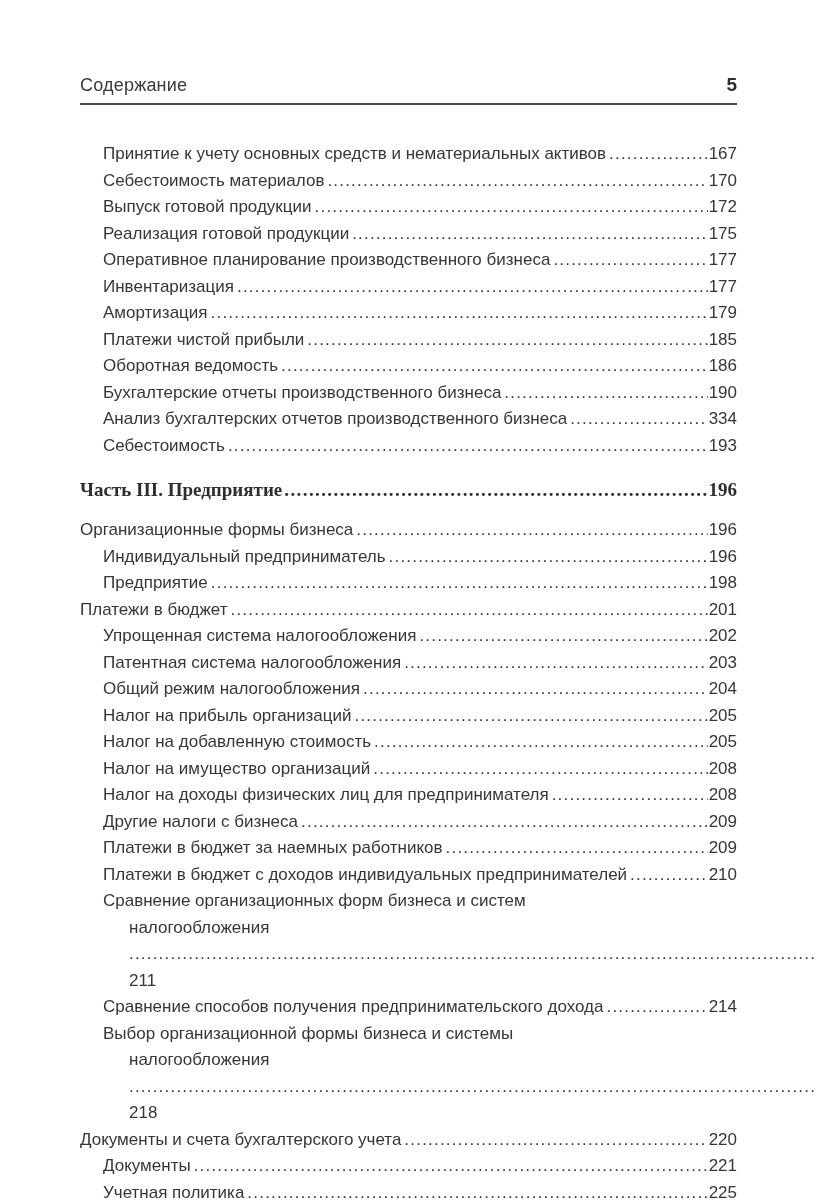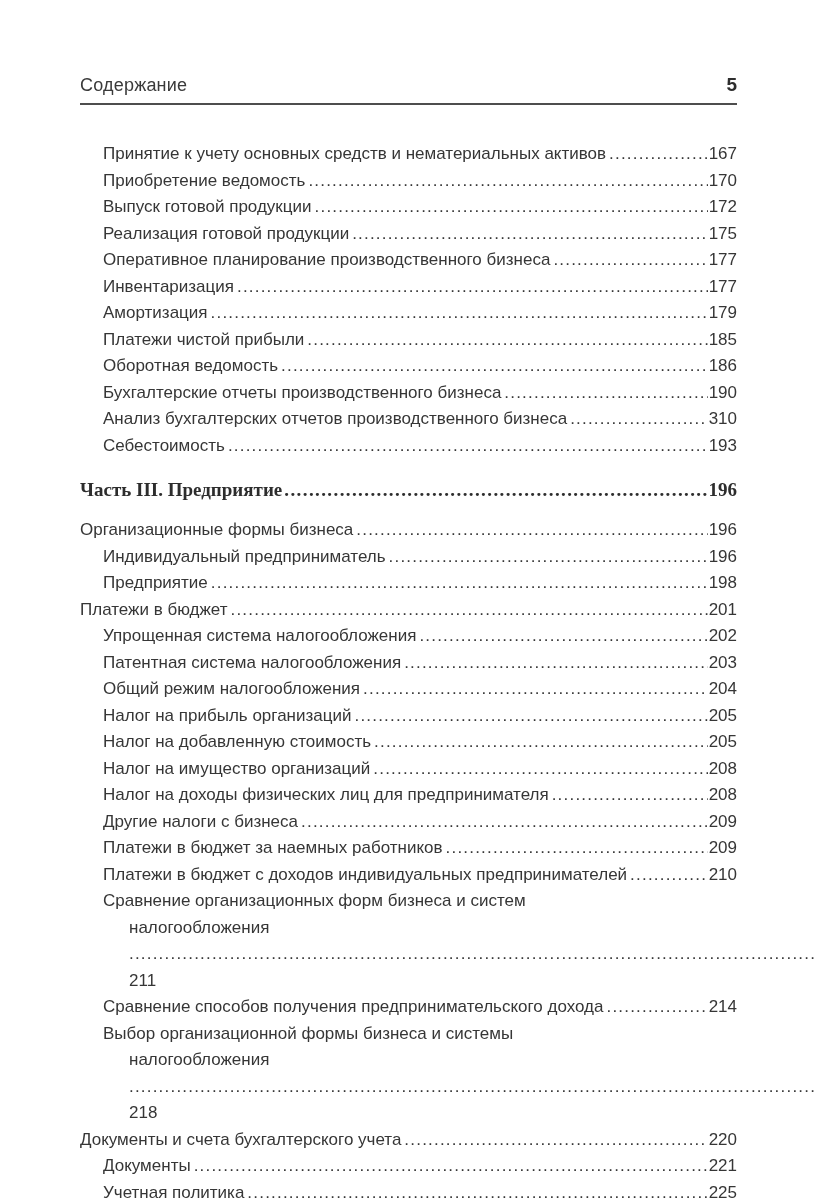--- a/index.html
+++ b/index.html
@@ -81,21 +81,21 @@
     <span class="running-title">Содержание</span>
     <span class="page-num-top">5</span>
   </div>
   <div class="toc-list">
       <div class="toc-row lvl2">
         <span class="t">Принятие к учету основных средств и нематериальных активов</span>
         <span class="leader"></span>
         <span class="pg">167</span>
       </div>
       <div class="toc-row lvl2">
-        <span class="t">Приобретение ведомость</span>
+        <span class="t">Себестоимость материалов</span>
         <span class="leader"></span>
         <span class="pg">170</span>
       </div>
       <div class="toc-row lvl2">
         <span class="t">Выпуск готовой продукции</span>
         <span class="leader"></span>
         <span class="pg">172</span>
       </div>
       <div class="toc-row lvl2">
         <span class="t">Реализация готовой продукции</span>
@@ -128,21 +128,21 @@
         <span class="pg">186</span>
       </div>
       <div class="toc-row lvl2">
         <span class="t">Бухгалтерские отчеты производственного бизнеса</span>
         <span class="leader"></span>
         <span class="pg">190</span>
       </div>
       <div class="toc-row lvl2">
         <span class="t">Анализ бухгалтерских отчетов производственного бизнеса</span>
         <span class="leader"></span>
-        <span class="pg">310</span>
+        <span class="pg">334</span>
       </div>
       <div class="toc-row lvl2">
         <span class="t">Себестоимость</span>
         <span class="leader"></span>
         <span class="pg">193</span>
       </div>
       <div class="toc-heading">
         <span class="t">Часть III. Предприятие</span>
         <span class="leader"></span>
         <span class="pg">196</span>

